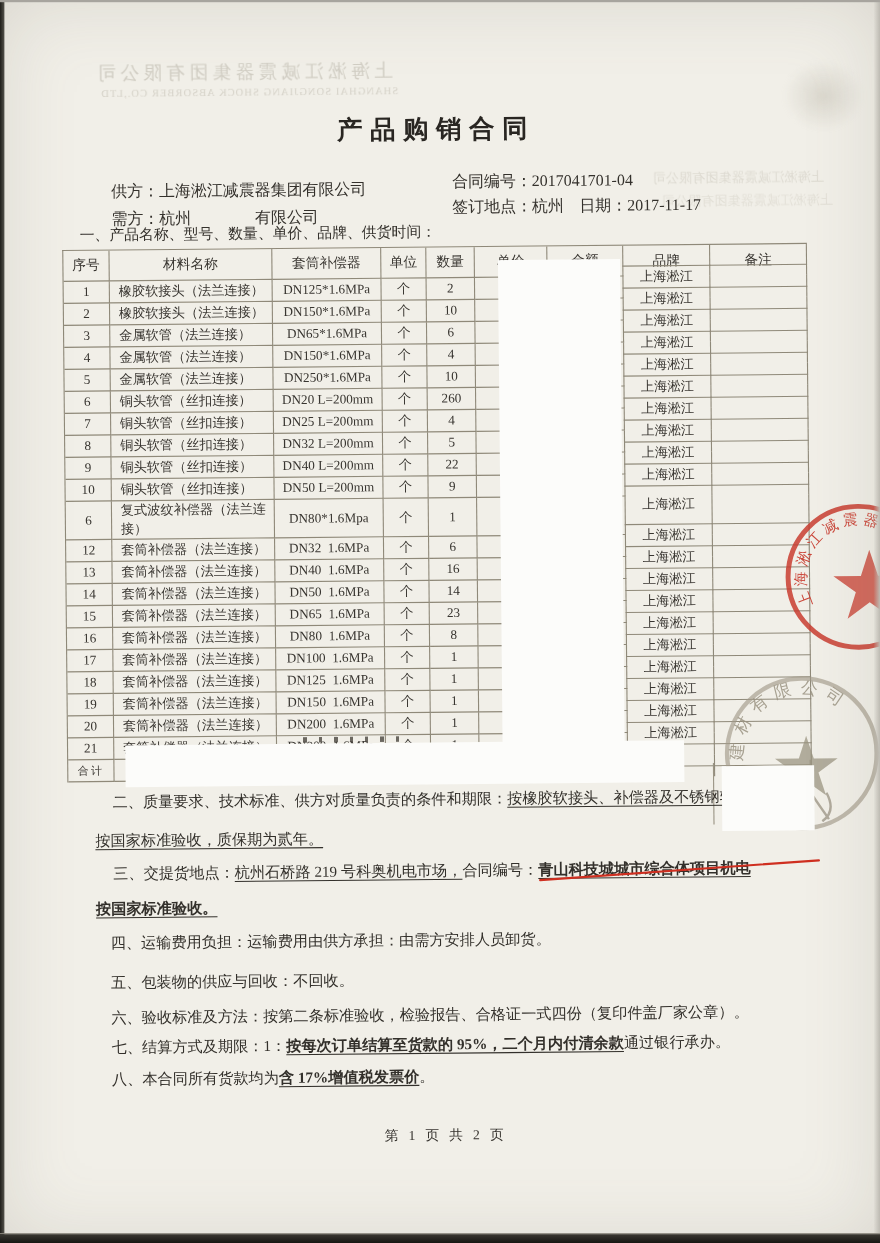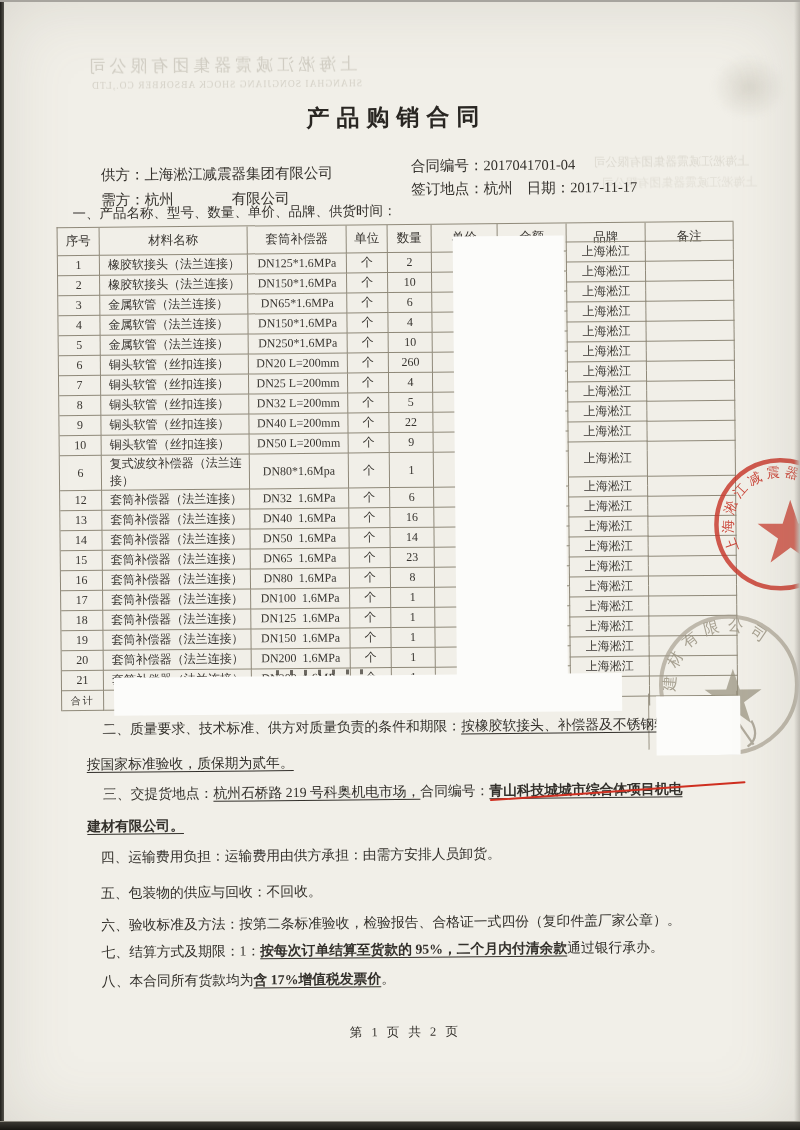--- a/index.html
+++ b/index.html
@@ -428,21 +428,21 @@
       </table>
     <div class="ext-line" id="ext1"></div>
     <div class="ext-line" id="ext2"></div>
 
     <div id="frag"></div>
 
     <div id="clauses">
         <div class="clause" style="top: 718px; left: 100px;"><span>二、质量要求、技术标准、供方对质量负责的条件和期限：</span><span class="u">按橡胶软接头、补偿器及不锈钢软管</span></div>
         <div class="clause" style="top: 753px; left: 84px;"><span class="u">按国家标准验收，质保期为贰年。</span></div>
         <div class="clause" style="top: 783px; left: 100px;"><span>三、交提货地点：</span><span class="u">杭州石桥路 219 号科奥机电市场，</span><span>合同编号：</span><span class="u b">青山科技城城市综合体项目机电</span></div>
-        <div class="clause" style="top: 815px; left: 84px;"><span class="u b">建材有限公司。</span></div>
+        <div class="clause" style="top: 815px; left: 84px;"><span class="u b">按国家标准验收。</span></div>
         <div class="clause" style="top: 846px; left: 97px;"><span>四、运输费用负担：运输费用由供方承担：由需方安排人员卸货。</span></div>
         <div class="clause" style="top: 882px; left: 97px;"><span>五、包装物的供应与回收：不回收。</span></div>
         <div class="clause" style="top: 914px; left: 97px;"><span>六、验收标准及方法：按第二条标准验收，检验报告、合格证一式四份（复印件盖厂家公章）。</span></div>
         <div class="clause" style="top: 941px; left: 97px;"><span>七、结算方式及期限：1：</span><span class="u b">按每次订单结算至货款的 95%，二个月内付清余款</span><span>通过银行承办。</span></div>
         <div class="clause" style="top: 970px; left: 97px;"><span>八、本合同所有货款均为</span><span class="u b">含 17%增值税发票价</span><span>。</span></div>
       </div>
     <div class="red-underline"></div>
 
     <div class="footer">第 1 页 共 2 页</div>
 

